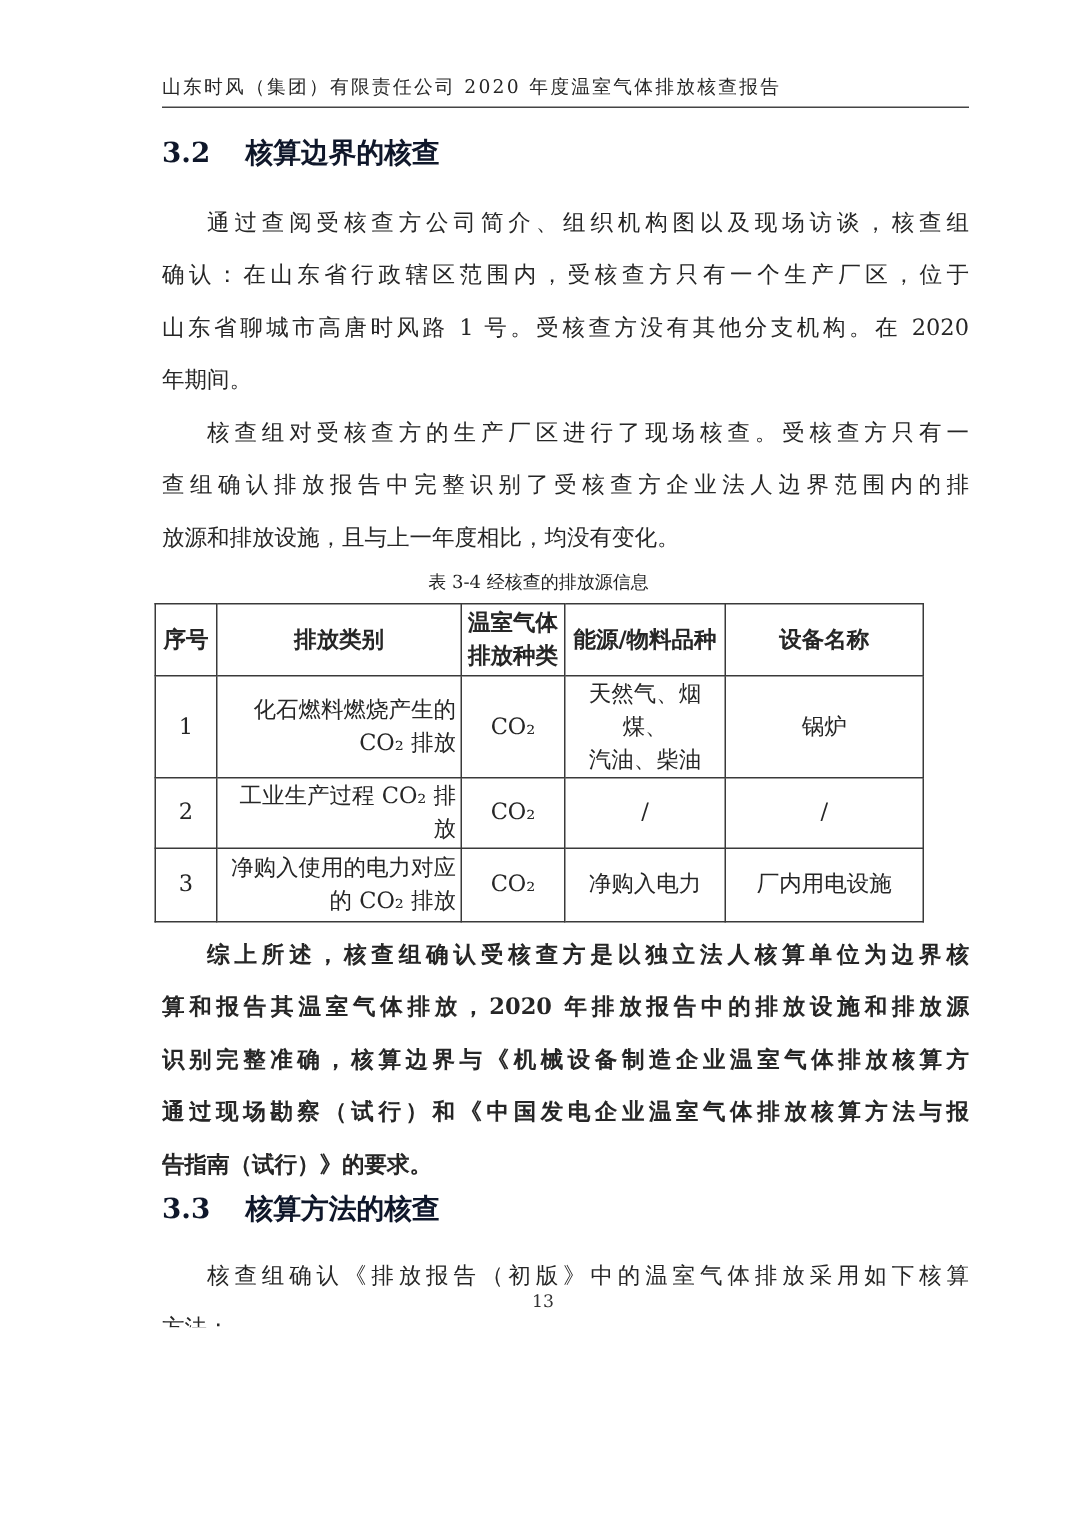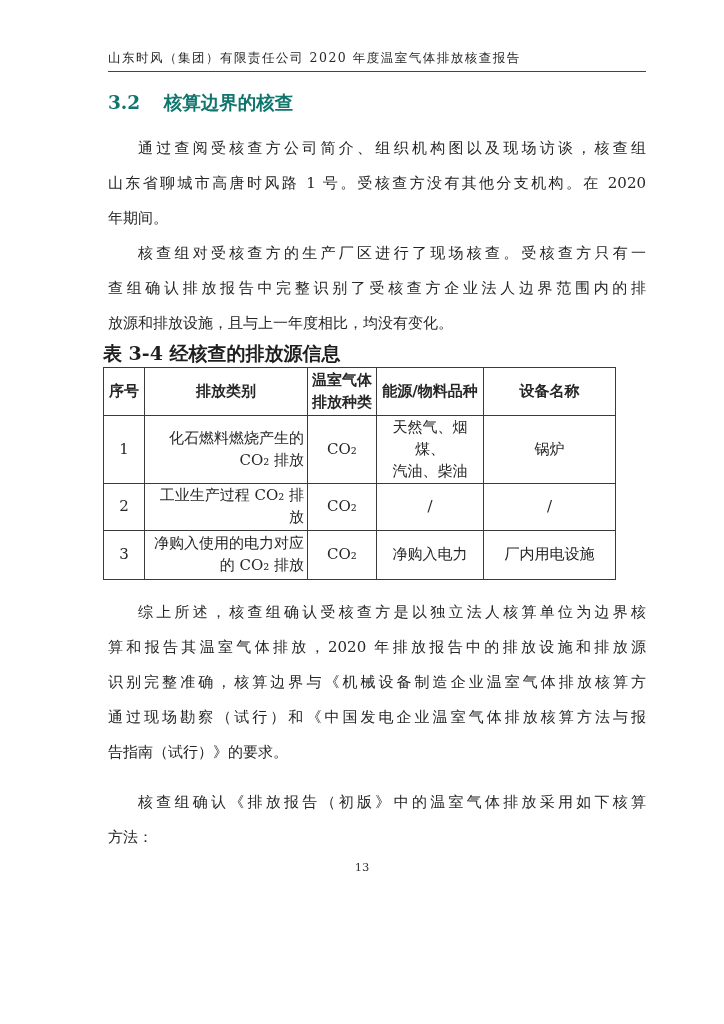--- a/index.html
+++ b/index.html
@@ -31,47 +31,48 @@
     line-height: 16px;
     letter-spacing: 1.5px;
     padding-bottom: 5px;
     border-bottom: 1.5px solid #444444;
   }
   h1.sec-heading {
     margin: 20px 0 0 0;
     font-size: 18.5px;
     line-height: 22px;
     font-weight: bold;
-    color: #0f766e;
+    color: #0f172a;
   }
   h1.sec-heading .sec-title { margin-left: 17px; }
   h1.sec-heading.second { margin-top: 2px; }
   .para { margin: 0; }
   .para.p1 { margin-top: 17px; }
-  .para.p3 { margin-top: 15px; }
+  .para.p3 { margin-top: 4px; font-weight: bold; }
   .para.p4 { margin-top: 15px; }
   .line {
     font-size: 15px;
     height: 35px;
     line-height: 35px;
     text-align: justify;
     text-align-last: justify;
     overflow: hidden;
   }
   .line.first { text-indent: 2em; }
   .line.last { text-align-last: left; }
   .table-block {
     width: 512px;
     margin-left: -5px;
   }
   .table-caption {
     height: 26px;
     line-height: 25px;
-    font-weight: bold;
-    font-size: 19px;
+    text-align: center;
+    font-weight: normal;
+    font-size: 12px;
     color: #1f1f1f;
   }
   table.src-table {
     border-collapse: collapse;
     table-layout: fixed;
     width: 512px;
     border: 1.5px solid #3a3a3a;
   }
   .src-table th, .src-table td {
     border: 1px solid #3a3a3a;
@@ -112,20 +113,21 @@
       <span class="header-text">山东时风（集团）有限责任公司 2020 年度温室气体排放核查报告</span>
     </div>
 
     <h1 class="sec-heading">
       <span class="sec-number">3.2</span>
       <span class="sec-title">核算边界的核查</span>
     </h1>
 
     <div class="para p1">
       <div class="line first">通过查阅受核查方公司简介、组织机构图以及现场访谈，核查组</div>
+      <div class="line">确认：在山东省行政辖区范围内，受核查方只有一个生产厂区，位于</div>
       <div class="line">山东省聊城市高唐时风路 1 号。受核查方没有其他分支机构。在 2020</div>
       <div class="line last">年期间。</div>
     </div>
 
     <div class="para p2">
       <div class="line first">核查组对受核查方的生产厂区进行了现场核查。受核查方只有一</div>
       <div class="line">查组确认排放报告中完整识别了受核查方企业法人边界范围内的排</div>
       <div class="line last">放源和排放设施，且与上一年度相比，均没有变化。</div>
     </div>
 
@@ -177,20 +179,24 @@
     </div>
 
     <div class="para p3">
       <div class="line first">综上所述，核查组确认受核查方是以独立法人核算单位为边界核</div>
       <div class="line">算和报告其温室气体排放，2020 年排放报告中的排放设施和排放源</div>
       <div class="line">识别完整准确，核算边界与《机械设备制造企业温室气体排放核算方</div>
       <div class="line">通过现场勘察（试行）和《中国发电企业温室气体排放核算方法与报</div>
       <div class="line last">告指南（试行）》的要求。</div>
     </div>
 
+    <h1 class="sec-heading second">
+      <span class="sec-number">3.3</span>
+      <span class="sec-title">核算方法的核查</span>
+    </h1>
 
     <div class="para p4">
       <div class="line first">核查组确认《排放报告（初版》中的温室气体排放采用如下核算</div>
       <div class="line last">方法：</div>
     </div>
 
   </div>
 
   <div class="footer">13</div>
 </div>

